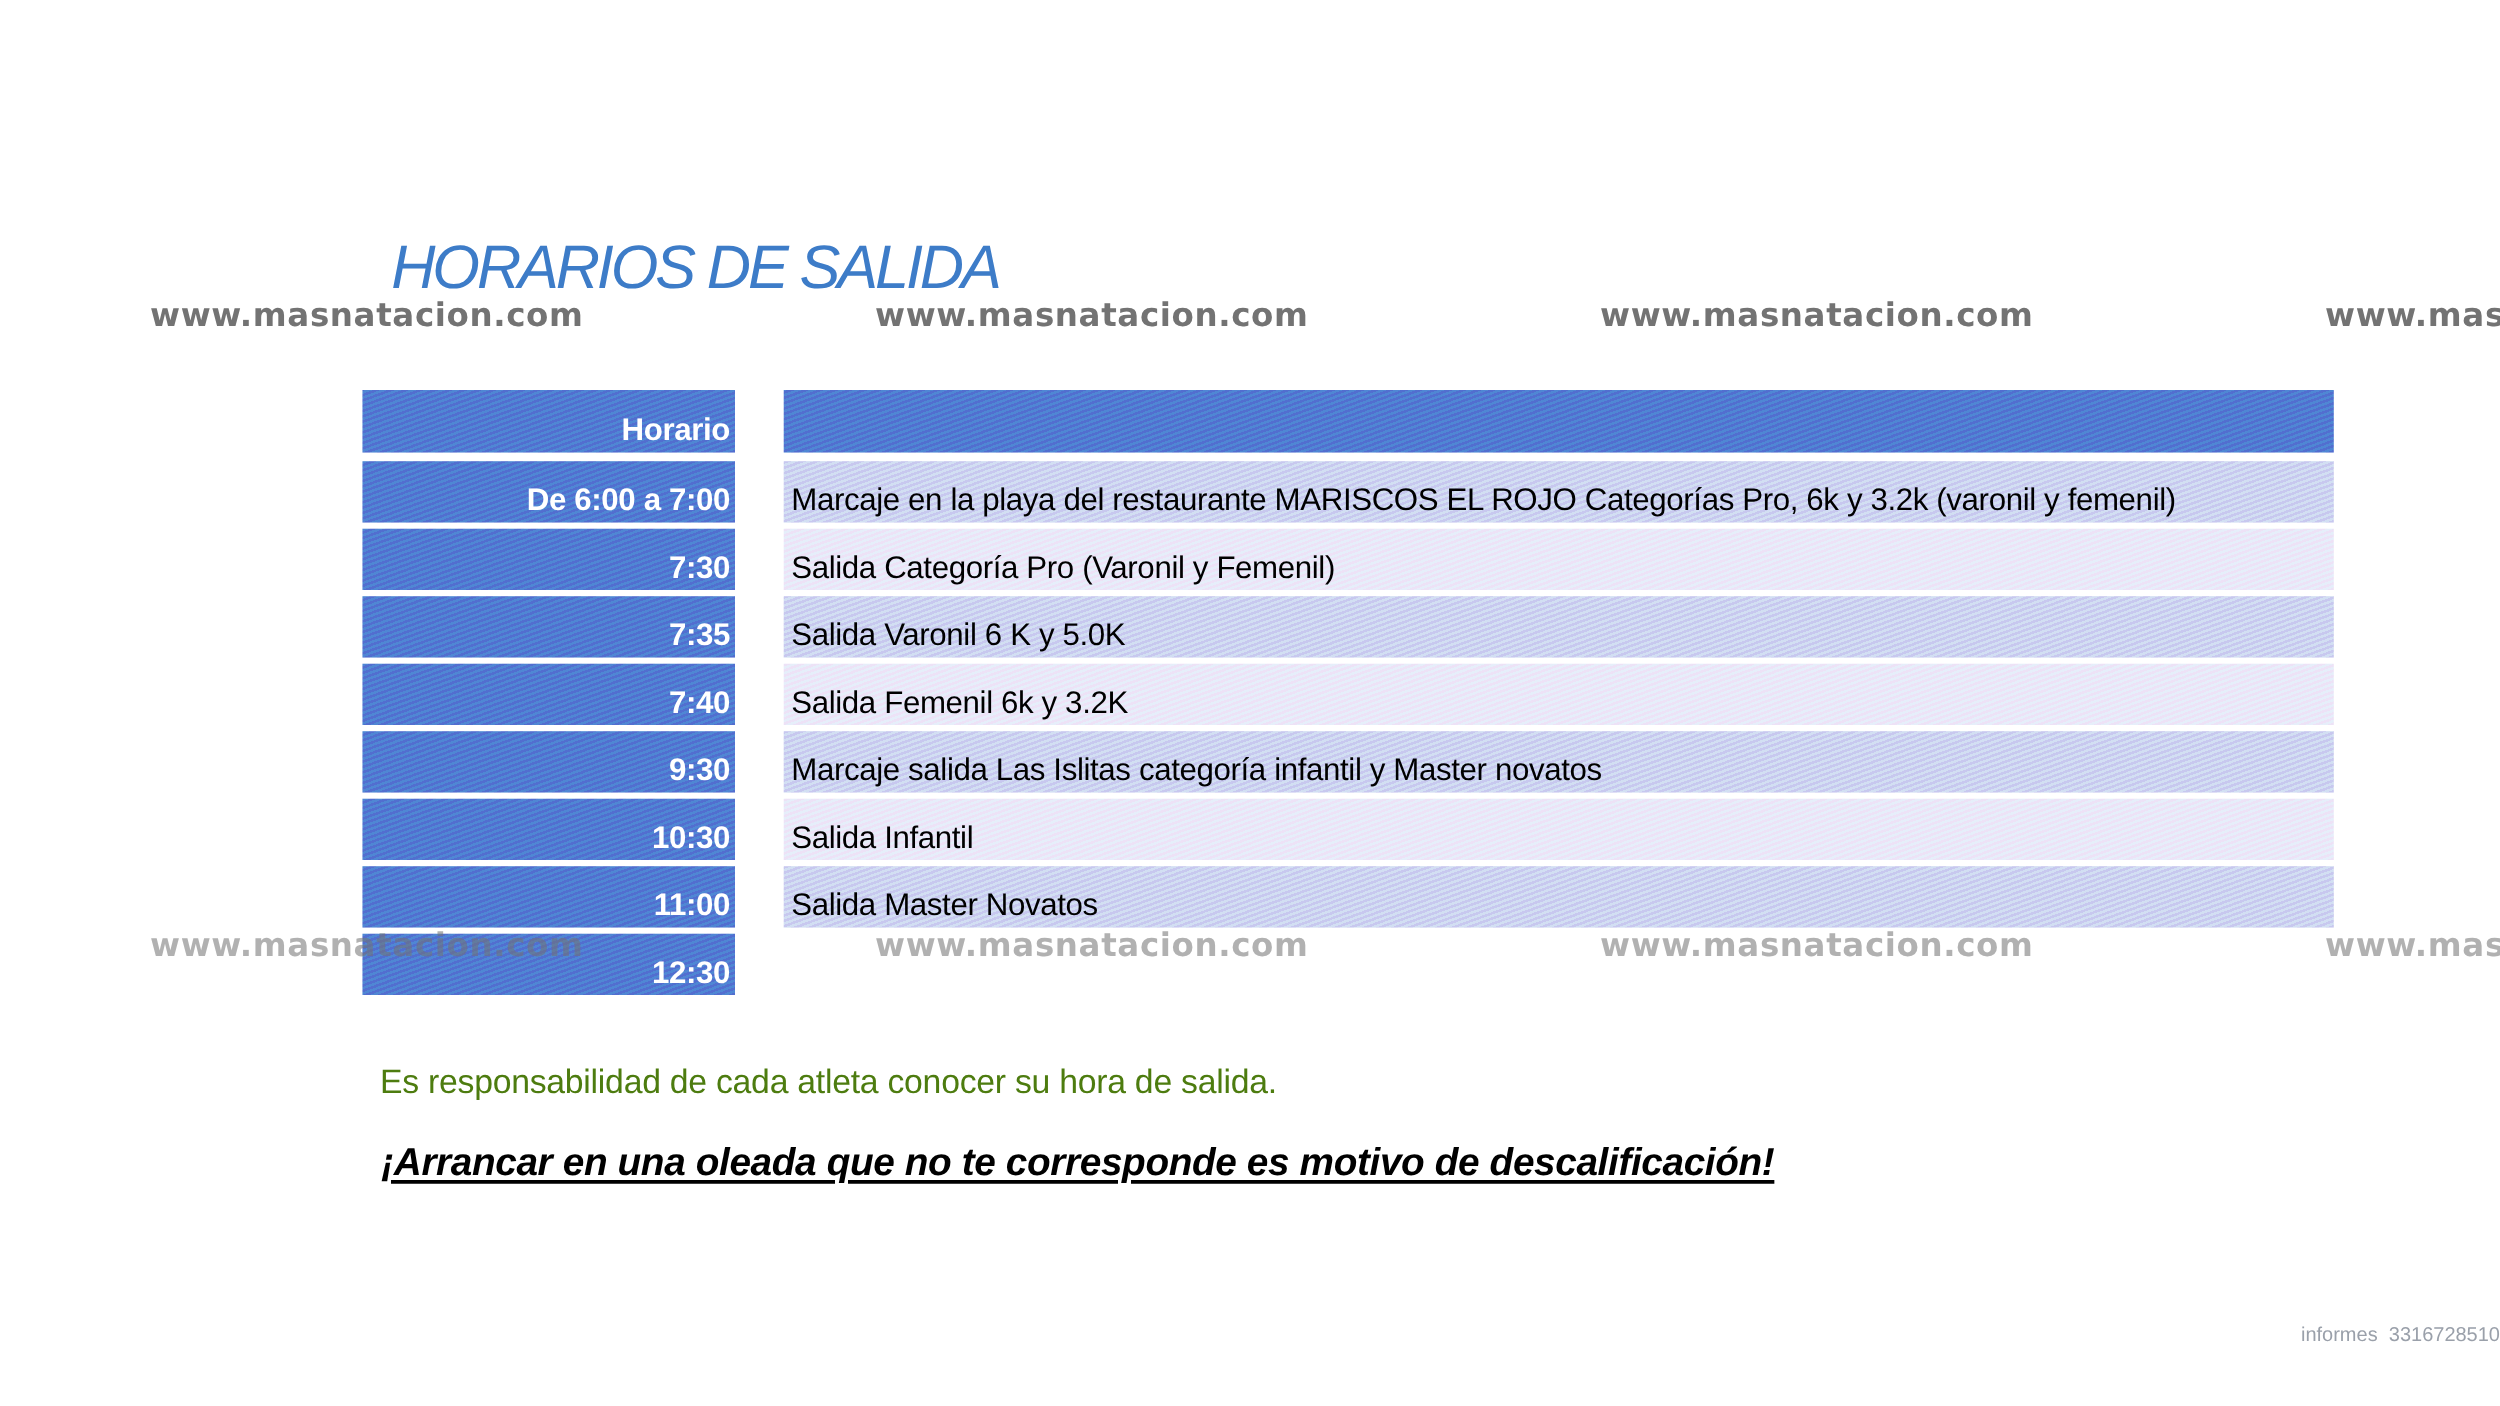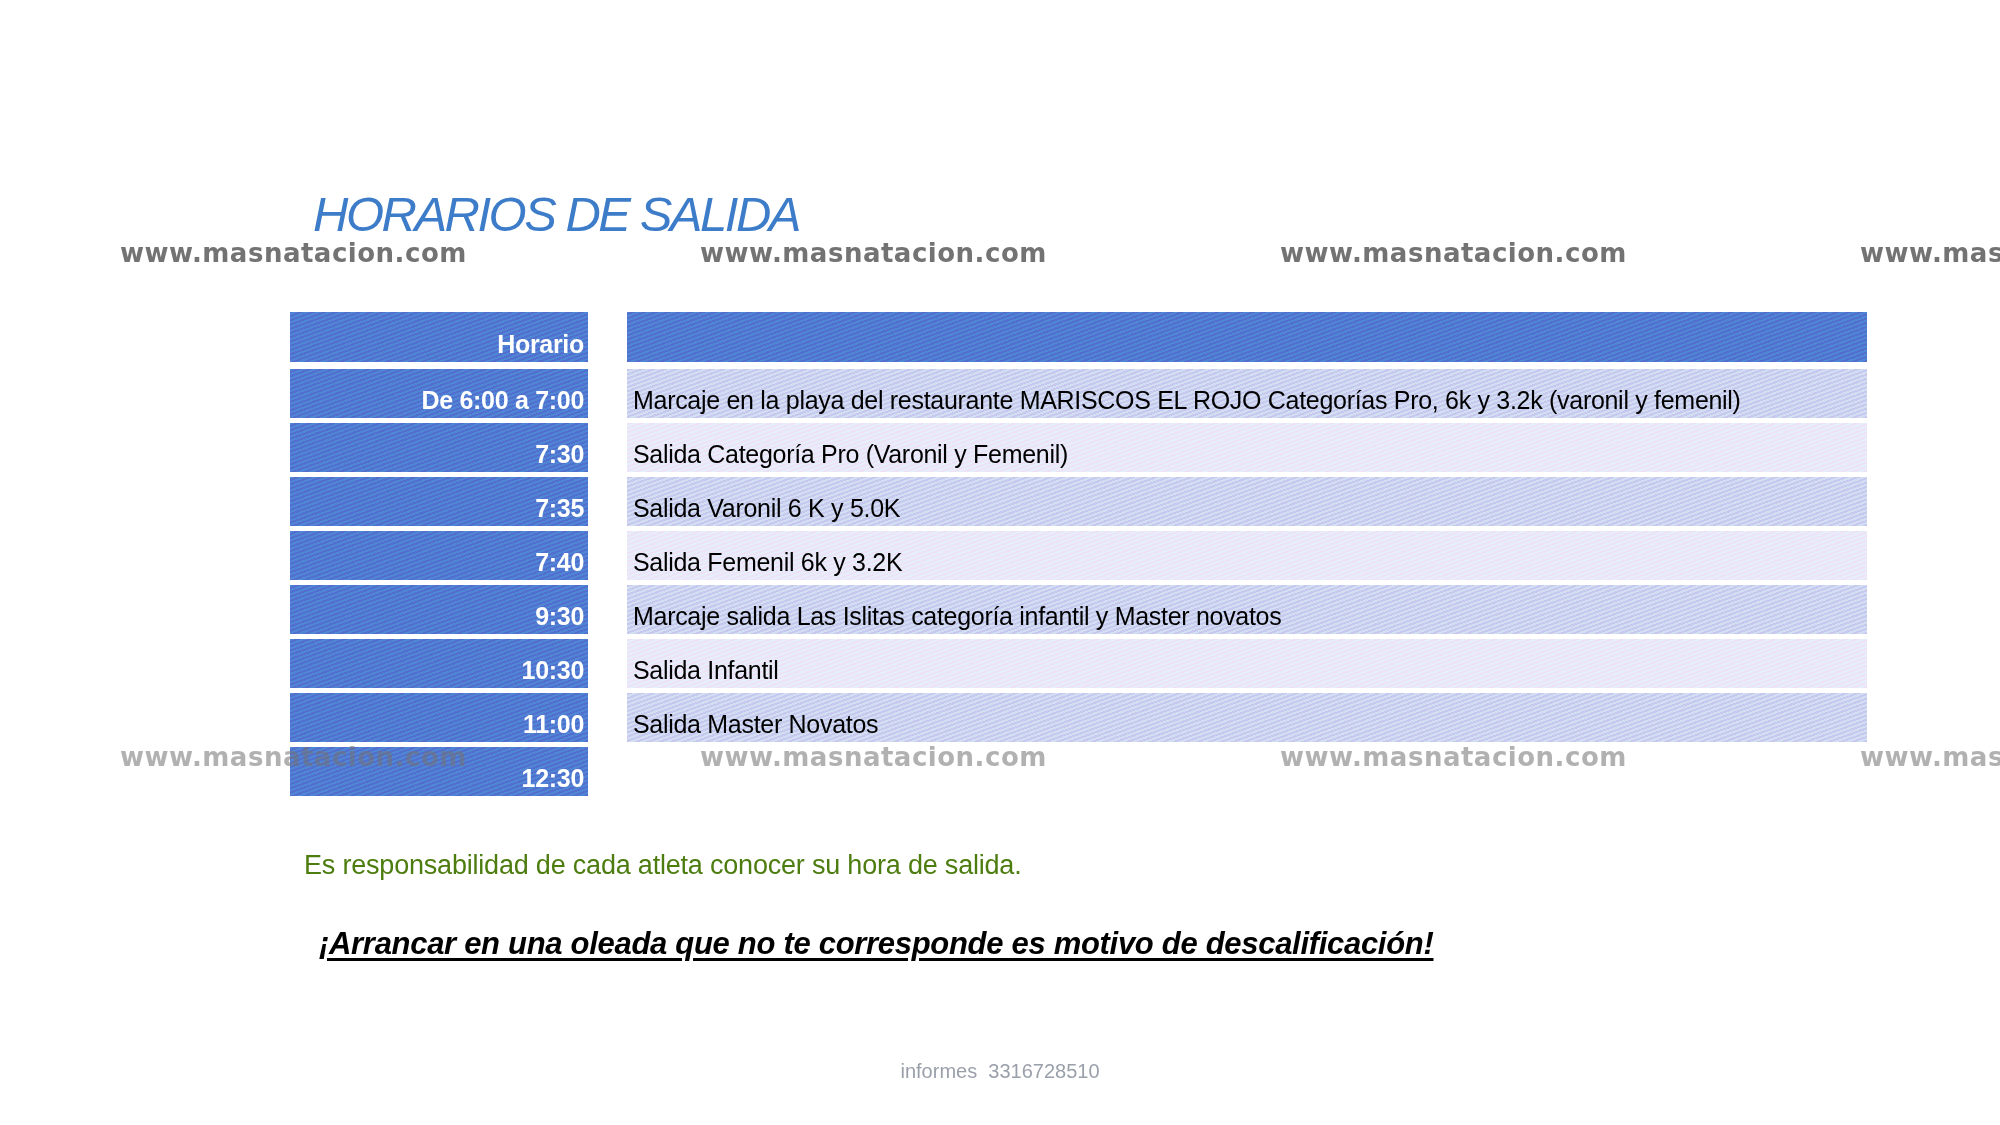--- a/index.html
+++ b/index.html
@@ -108,38 +108,38 @@
       margin: 0;
       font-size: 27px;
       color: #4d7c0f;
       white-space: nowrap;
       letter-spacing: -0.2px;
     }
     .warning {
       position: absolute;
       left: 303px;
       top: 910px;
-      margin: 16px;
+      margin: 2px;
       font-size: 31px;
       font-weight: bold;
       font-style: italic;
       color: #000000;
       text-decoration: underline;
       text-decoration-thickness: 3px;
       text-underline-offset: 4px;
       white-space: nowrap;
       letter-spacing: -0.3px;
     }
     .footer {
       position: absolute;
       left: 0;
       width: 2000px;
       top: 1060px;
-      text-align: center;
-      font-size: 20px;
+      text-align: right;
+      font-size: 16px;
       color: #9aa0aa;
       white-space: pre;
     }
   </style>
 </head>
 <body>
 
 <div>
   <div class="watermark" style="left:120px;top:238px;">www.masnatacion.com</div>
   <div class="watermark" style="left:700px;top:238px;">www.masnatacion.com</div>

